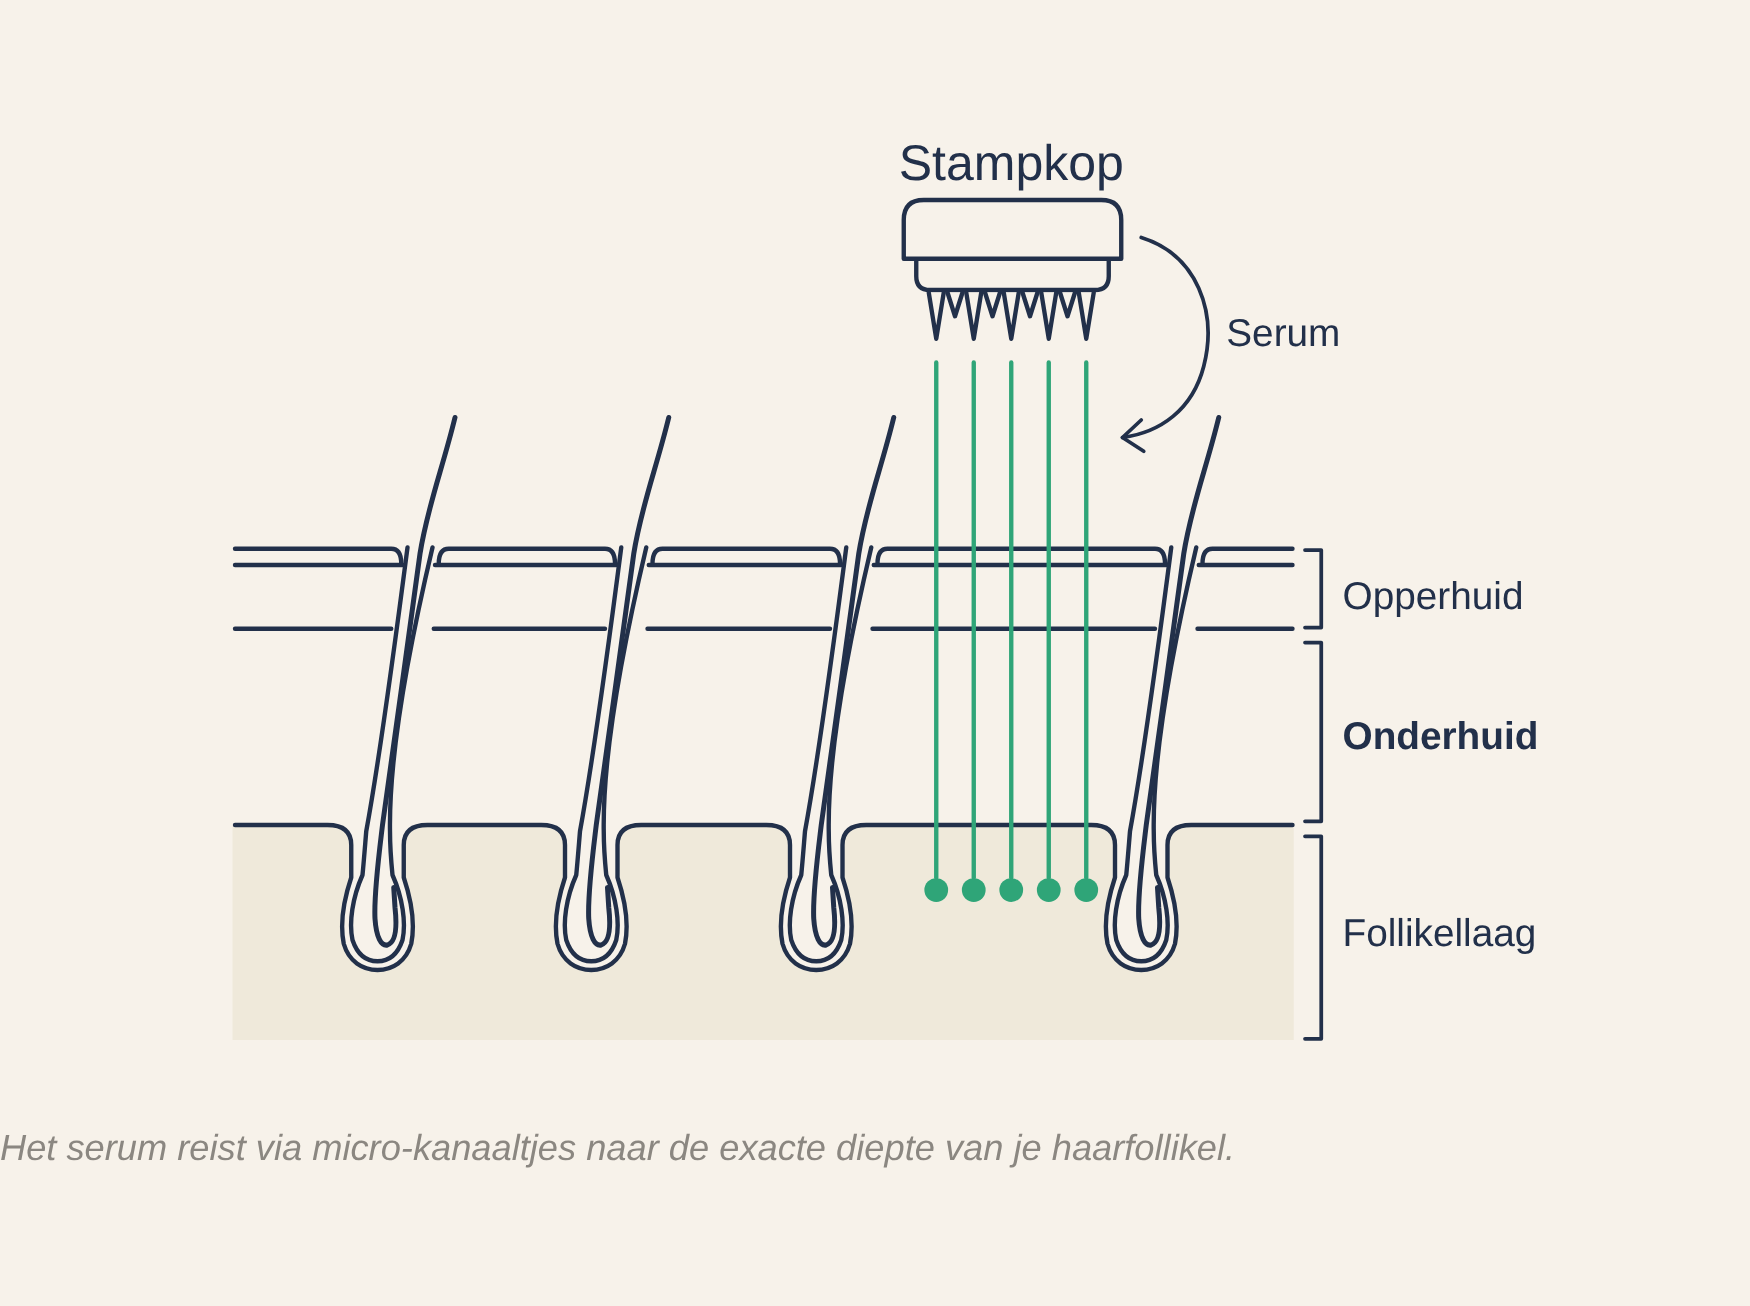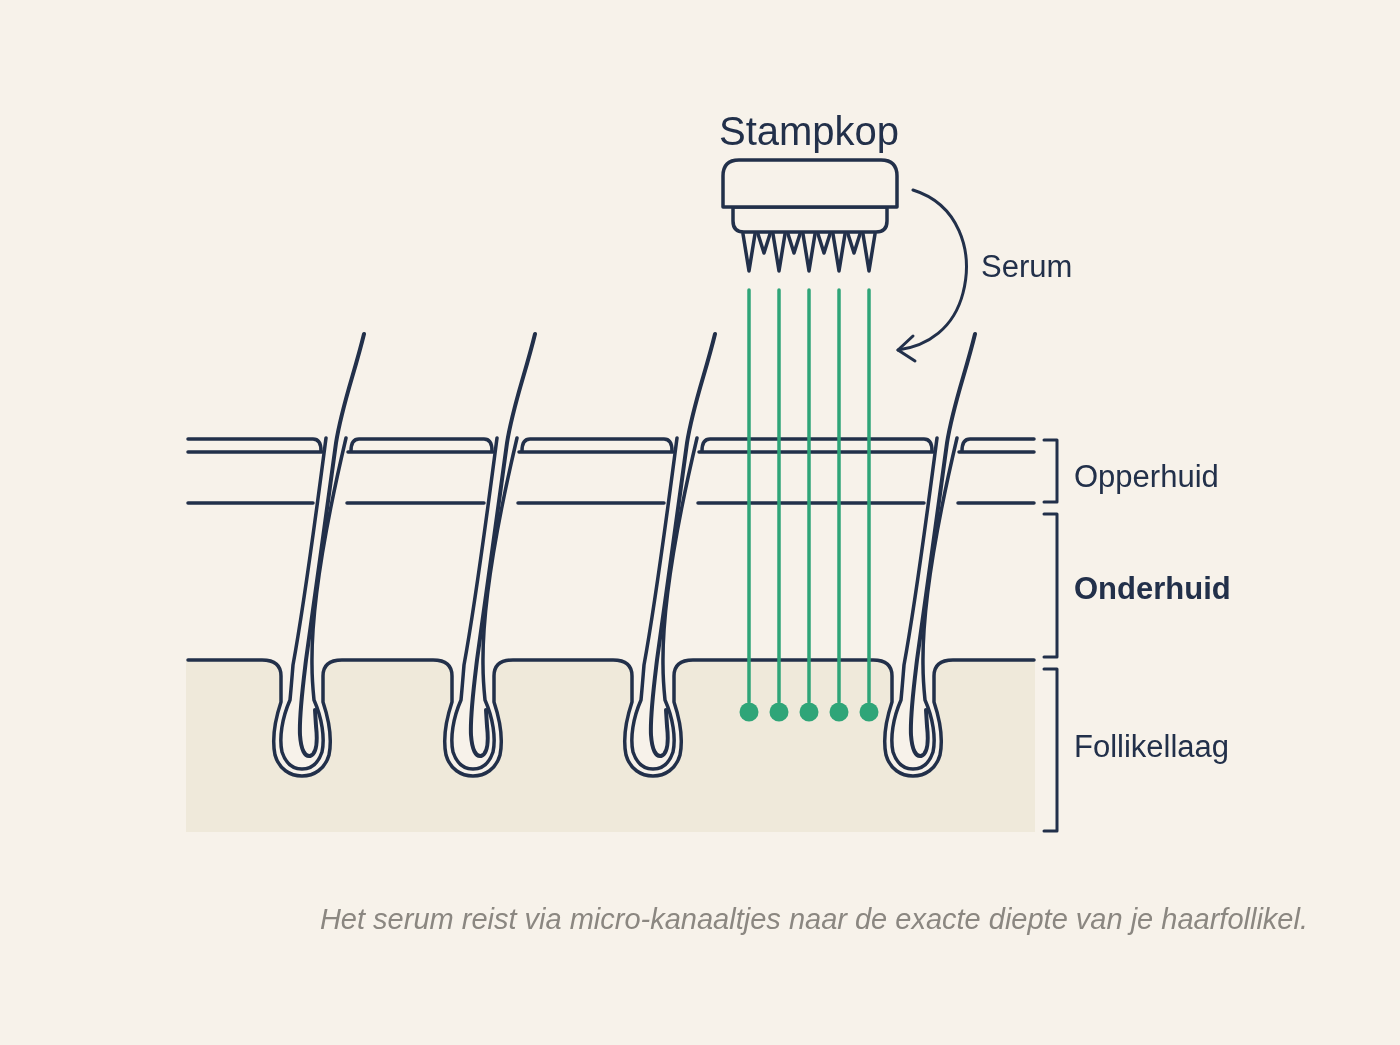--- a/index.html
+++ b/index.html
@@ -26,22 +26,22 @@
   .dot{fill:var(--serum-green);stroke:none;}
 
   
   .label{position:absolute;color:var(--ink);font-size:31px;white-space:nowrap;}
   .title{position:absolute;left:809px;top:109px;transform:translateX(-50%);color:var(--ink);
          font-size:40px;white-space:nowrap;}
   .serum-label{position:absolute;left:981px;top:249px;color:var(--ink);font-size:31px;text-align:right;}
   .layer-label-1{left:1074px;top:459px;}
   .layer-label-2{left:1074px;top:571px;font-weight:bold;}
   .layer-label-3{left:1074px;top:727px;line-height:40px;white-space:normal;width:220px;}
-  .caption{position:absolute;left:0;top:903px;width:1308px;text-align:right;
-           color:var(--caption-gray);font-size:29px;font-style:italic;padding-left:12px;}
+  .caption{position:absolute;left:0;top:903px;width:1308px;text-align:left;
+           color:var(--caption-gray);font-size:29px;font-style:italic;}
 </style>
 </head>
 <body>
 
 <div class="canvas">
 
   <svg width="1400" height="1045" viewBox="0 0 1400 1045">
 
     <rect class="band-fill" x="186" y="661" width="849" height="171"></rect>
 

